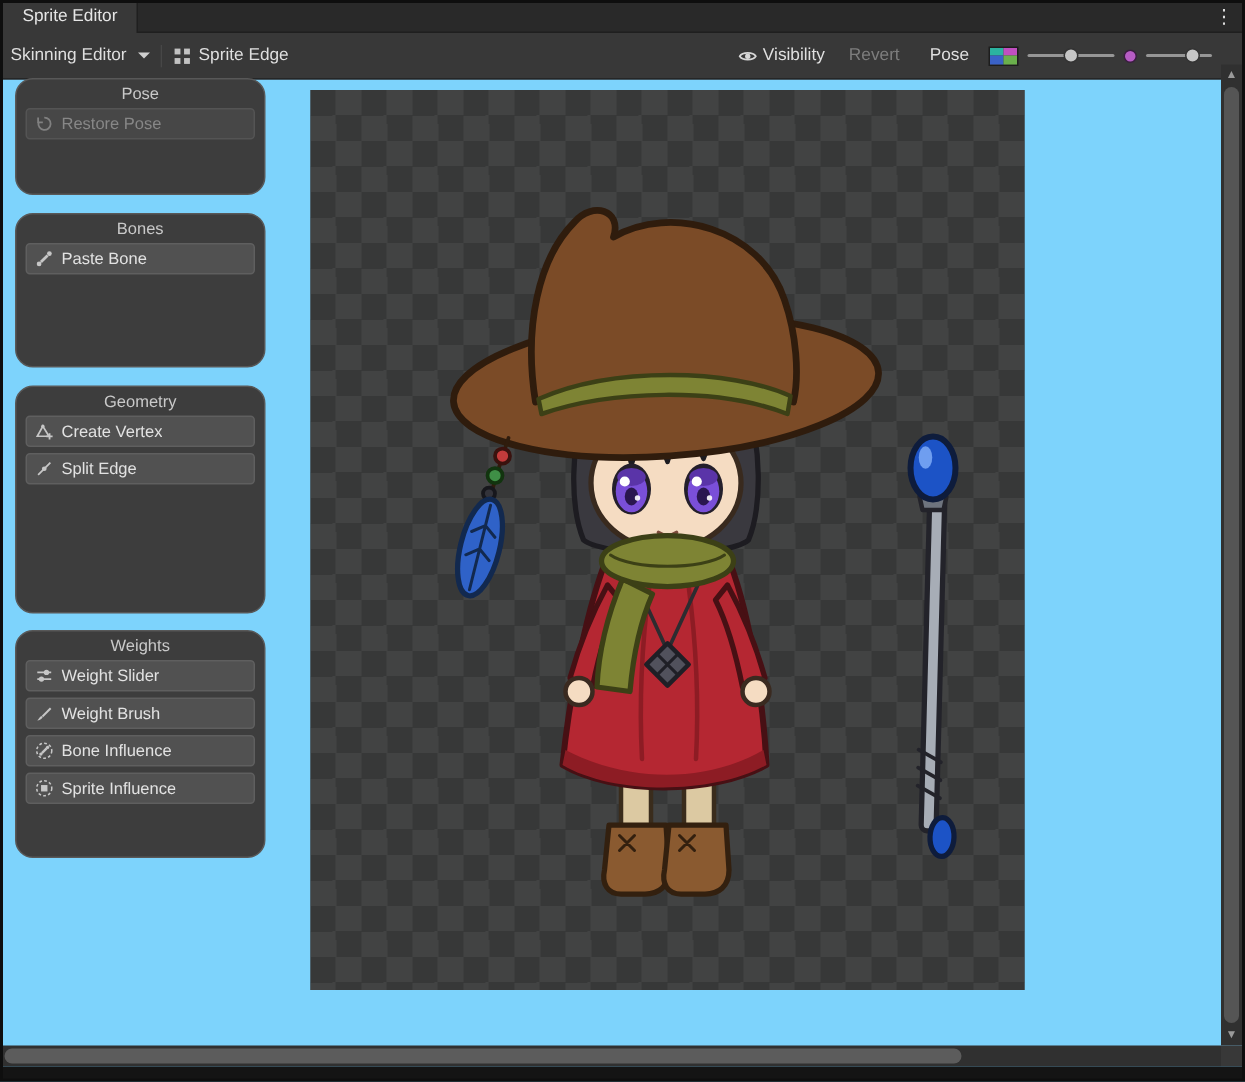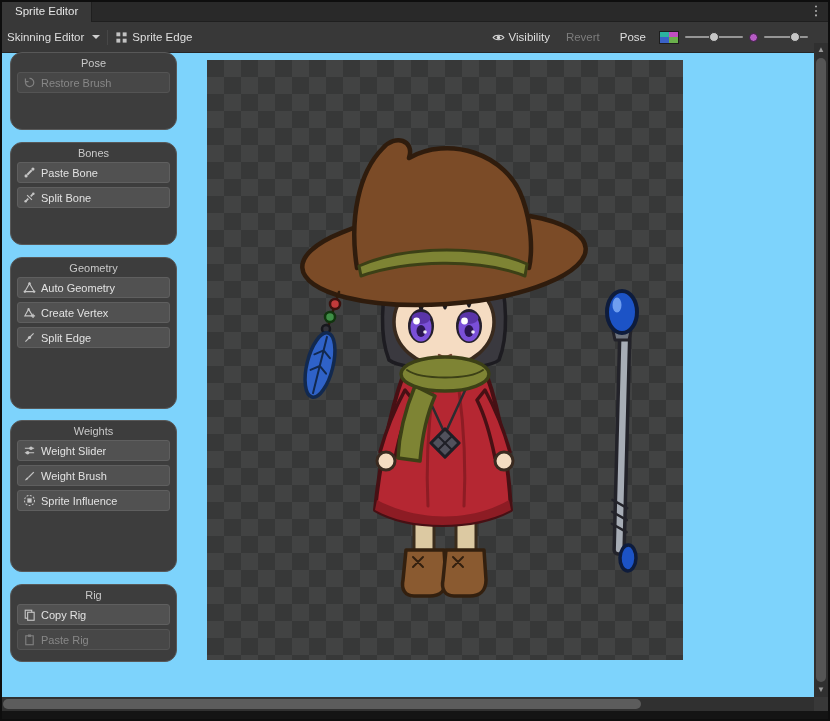--- a/index.html
+++ b/index.html
@@ -118,56 +118,38 @@
     </div>
   </div>
 
   <div class="panel" style="top:52px;height:78px">
     <div class="panel-title">Pose</div>
     <div class="pbtn disabled">
       <svg class="ic" viewBox="0 0 14 14" fill="none" stroke="#c6c6c6" stroke-width="1.3">
         <path d="M2.6 2.6 V6 H6"></path>
           <path d="M2.9 6 A4.4 4.4 0 1 0 7 2.6"></path>
       </svg>
-      <span class="plabel">Restore Brush</span>
+      <span class="plabel">Restore Pose</span>
     </div>
   </div>
 
   <div class="panel" style="top:142px;height:103px">
     <div class="panel-title">Bones</div>
     <div class="pbtn">
       <svg class="ic" viewBox="0 0 14 14" fill="none" stroke="#c6c6c6" stroke-width="2">
         <path d="M4.6 9.4 L9.4 4.6"></path>
         <circle cx="3.3" cy="10.7" r="1.7" fill="#c6c6c6" stroke="none"></circle>
           <circle cx="10.7" cy="3.3" r="1.7" fill="#c6c6c6" stroke="none"></circle>
       </svg>
       <span class="plabel">Paste Bone</span>
     </div>
-    <div class="pbtn">
-      <svg class="ic" viewBox="0 0 14 14" fill="none" stroke="#c6c6c6" stroke-width="1.8">
-        <path d="M3.6 10.4 L5.7 8.3 M8.3 5.7 L10.4 3.6"></path>
-        <circle cx="2.9" cy="11.1" r="1.4" fill="#c6c6c6" stroke="none"></circle>
-          <circle cx="11.1" cy="2.9" r="1.4" fill="#c6c6c6" stroke="none"></circle>
-        <path d="M4.4 4.4 L9.6 9.6" stroke-width="1.2"></path>
-      </svg>
-      <span class="plabel">Split Bone</span>
-    </div>
   </div>
 
   <div class="panel" style="top:257px;height:152px">
     <div class="panel-title">Geometry</div>
-    <div class="pbtn">
-      <svg class="ic" viewBox="0 0 14 14" fill="none" stroke="#c6c6c6" stroke-width="1.2">
-        <path d="M7 2.6 L12 11.4 H2 Z"></path>
-        <circle cx="7" cy="2.6" r="1.3" fill="#c6c6c6" stroke="none"></circle>
-          <circle cx="12" cy="11.4" r="1.3" fill="#c6c6c6" stroke="none"></circle>
-          <circle cx="2" cy="11.4" r="1.3" fill="#c6c6c6" stroke="none"></circle>
-      </svg>
-      <span class="plabel">Auto Geometry</span>
-    </div>
     <div class="pbtn">
       <svg class="ic" viewBox="0 0 14 14" fill="none" stroke="#c6c6c6" stroke-width="1.2">
         <path d="M6 3.4 L10.4 10.6 H2 Z"></path>
           <circle cx="6" cy="3.4" r="1.2" fill="#c6c6c6" stroke="none"></circle>
         <path d="M10.8 8.4 V13 M8.5 10.7 H13" stroke-width="1.3"></path>
       </svg>
       <span class="plabel">Create Vertex</span>
     </div>
     <div class="pbtn">
       <svg class="ic" viewBox="0 0 14 14" fill="none" stroke="#c6c6c6" stroke-width="1.3">
@@ -191,43 +173,35 @@
     <div class="pbtn">
       <svg class="ic" viewBox="0 0 14 14">
         <path d="M5.2 8.8 L11.1 2.9 L12.1 3.9 L6.2 9.8 Z" fill="#c6c6c6"></path>
         <path d="M5 9 C3.6 9.6 3.2 11 2 12.2 C3.6 12 5.2 11.4 5.9 9.9 Z" fill="#c6c6c6"></path>
       </svg>
       <span class="plabel">Weight Brush</span>
     </div>
     <div class="pbtn">
       <svg class="ic" viewBox="0 0 14 14" fill="none" stroke="#c6c6c6" stroke-width="1.1">
         <circle cx="7" cy="7" r="5.4" stroke-dasharray="2 1.6"></circle>
+        <path d="M5.3 8.7 L8.7 5.3" stroke-width="1.7"></path>
+        <circle cx="4.6" cy="9.4" r="1.2" fill="#c6c6c6" stroke="none"></circle>
+          <circle cx="9.4" cy="4.6" r="1.2" fill="#c6c6c6" stroke="none"></circle>
+      </svg>
+      <span class="plabel">Bone Influence</span>
+    </div>
+    <div class="pbtn">
+      <svg class="ic" viewBox="0 0 14 14" fill="none" stroke="#c6c6c6" stroke-width="1.1">
+        <circle cx="7" cy="7" r="5.4" stroke-dasharray="2 1.6"></circle>
         <rect x="4.7" y="4.7" width="4.6" height="4.6" fill="#c6c6c6" stroke="none"></rect>
       </svg>
       <span class="plabel">Sprite Influence</span>
     </div>
   </div>
 
-  <div class="panel" style="top:584px;height:78px">
-    <div class="panel-title">Rig</div>
-    <div class="pbtn">
-      <svg class="ic" viewBox="0 0 14 14" fill="none" stroke="#c6c6c6" stroke-width="1.2">
-        <rect x="2.4" y="2.4" width="7" height="8.6"></rect>
-        <rect x="5" y="4.6" width="7" height="8.6" fill="#515151"></rect>
-      </svg>
-      <span class="plabel">Copy Rig</span>
-    </div>
-    <div class="pbtn disabled">
-      <svg class="ic" viewBox="0 0 14 14" fill="none" stroke="#c6c6c6" stroke-width="1.2">
-        <rect x="3" y="3" width="8" height="9.6"></rect>
-        <rect x="5.4" y="1.6" width="3.2" height="2.6" fill="#c6c6c6" stroke="none"></rect>
-      </svg>
-      <span class="plabel">Paste Rig</span>
-    </div>
-  </div>
 
   <div class="canvas">
     <svg width="476" height="600" viewBox="0 0 476 600">
 
       <g stroke-linejoin="round" stroke-linecap="round">
         <rect x="410" y="272" width="10" height="222" rx="4" fill="#a7adb6" stroke="#23232a" stroke-width="3.5" transform="rotate(1.5 415 380)"></rect>
         <path d="M407 440 l15 8 M407 452 l15 8 M407 464 l15 8" stroke="#23232a" stroke-width="2.5" fill="none" transform="rotate(1.5 415 380)"></path>
         <path d="M406 271 h18 l-2 9 h-14 Z" fill="#6e747e" stroke="#23232a" stroke-width="3"></path>
         <ellipse cx="415" cy="252" rx="15" ry="21" fill="#1c53c6" stroke="#0e1c3c" stroke-width="4"></ellipse>
         <ellipse cx="410" cy="245" rx="4.5" ry="7.5" fill="#6f9ef0"></ellipse>

